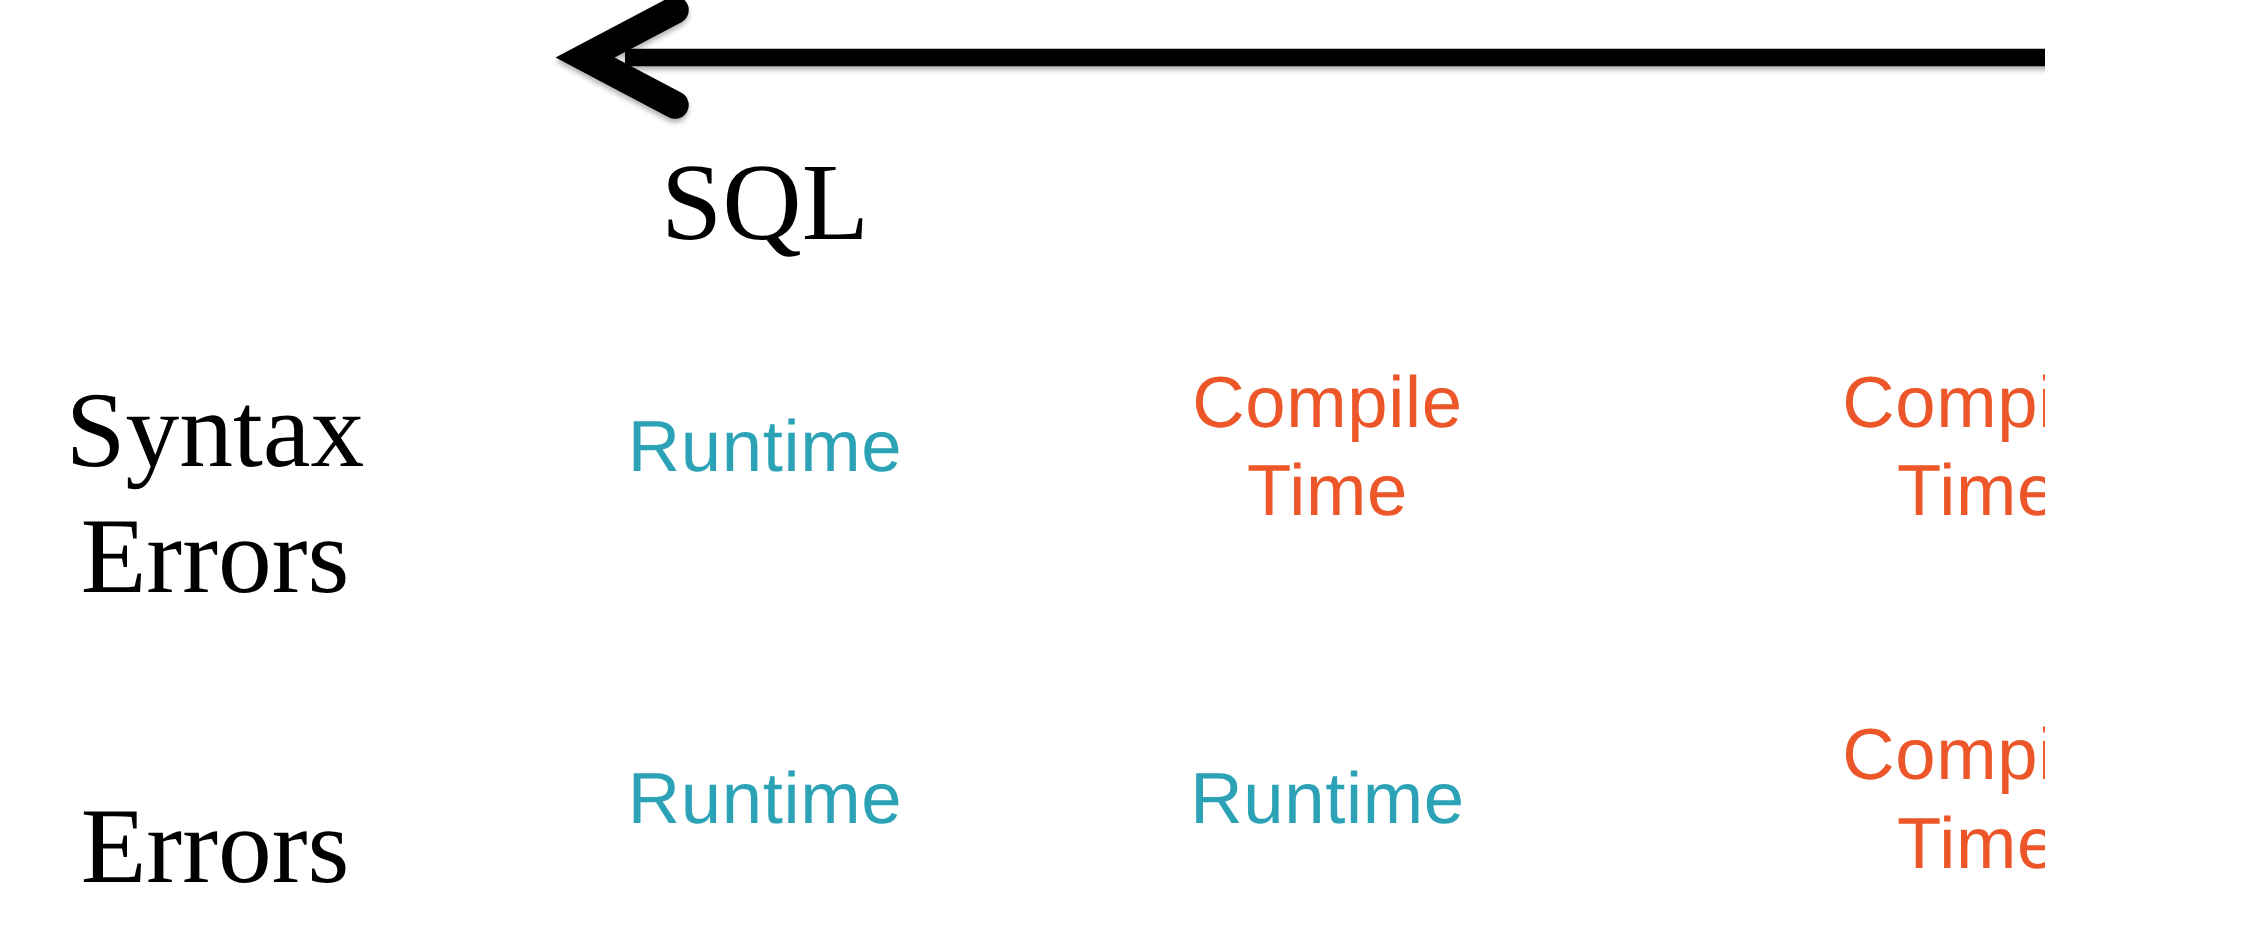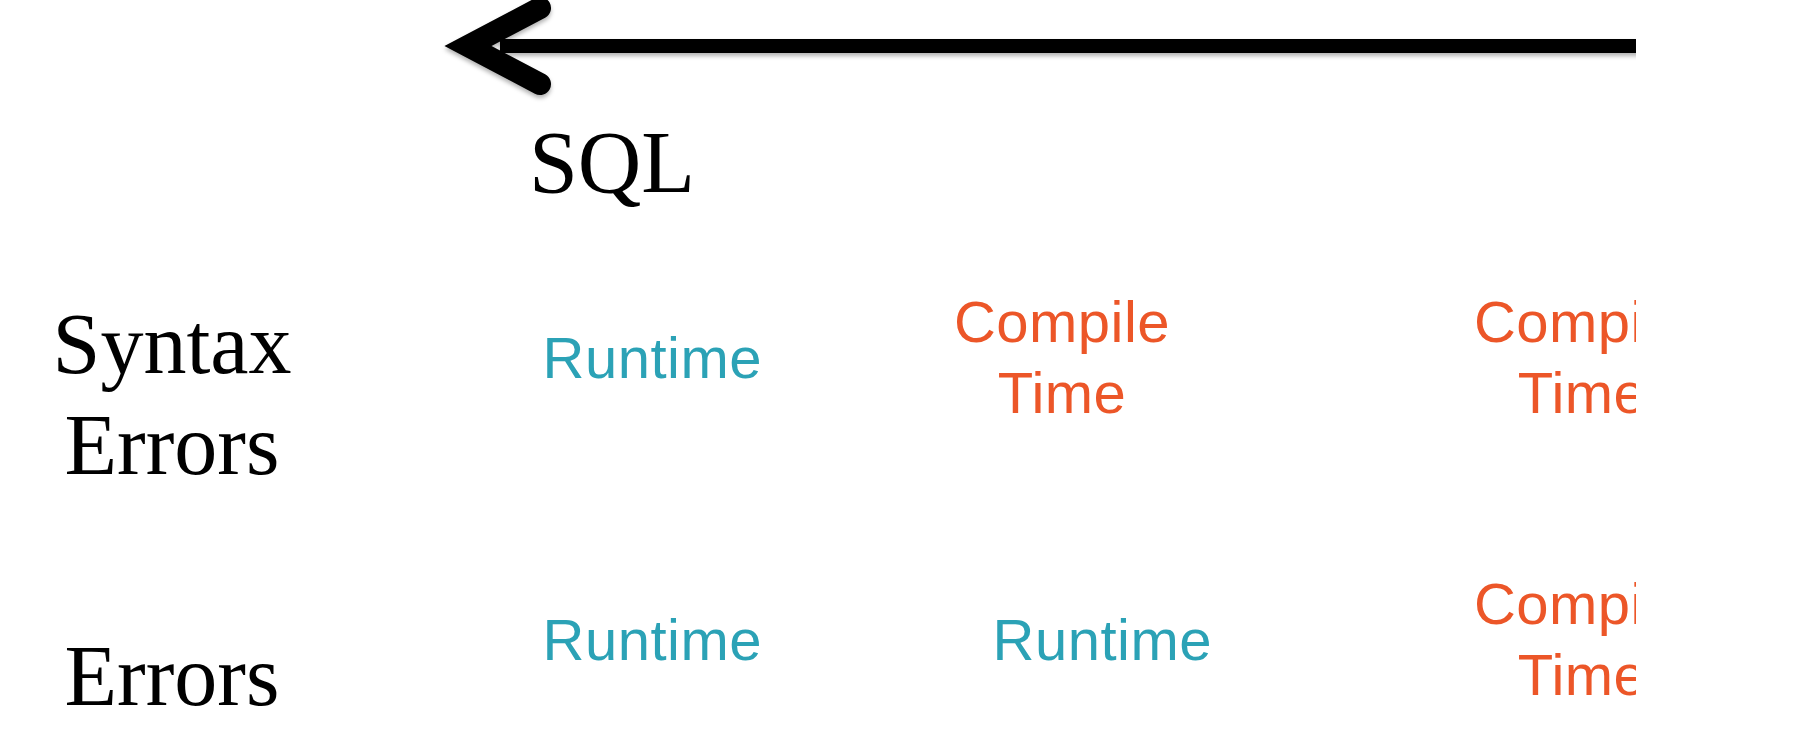--- a/index.html
+++ b/index.html
@@ -40,21 +40,21 @@
     line-height: 1.18;
   }
   .row-header .line { display: block; }
   .value-cell {
     font-size: 58px;
     line-height: 1.22;
     letter-spacing: 0.5px;
     white-space: normal;
     width: 300px;
   }
-  .runtime { color: var(--runtime-color, #2BA2B6); text-align: right; }
+  .runtime { color: var(--runtime-color, #2BA2B6); }
   .compile { color: var(--compile-color, #EC5628); }
 
   
   .col-label { left: 172px; margin-top: 37px; }
   .col-sql { left: 612px; }
   .col-dataframes { left: 1062px; }
   .col-datasets { left: 1582px; }
 
   
   .row-head { top: 163px; }

